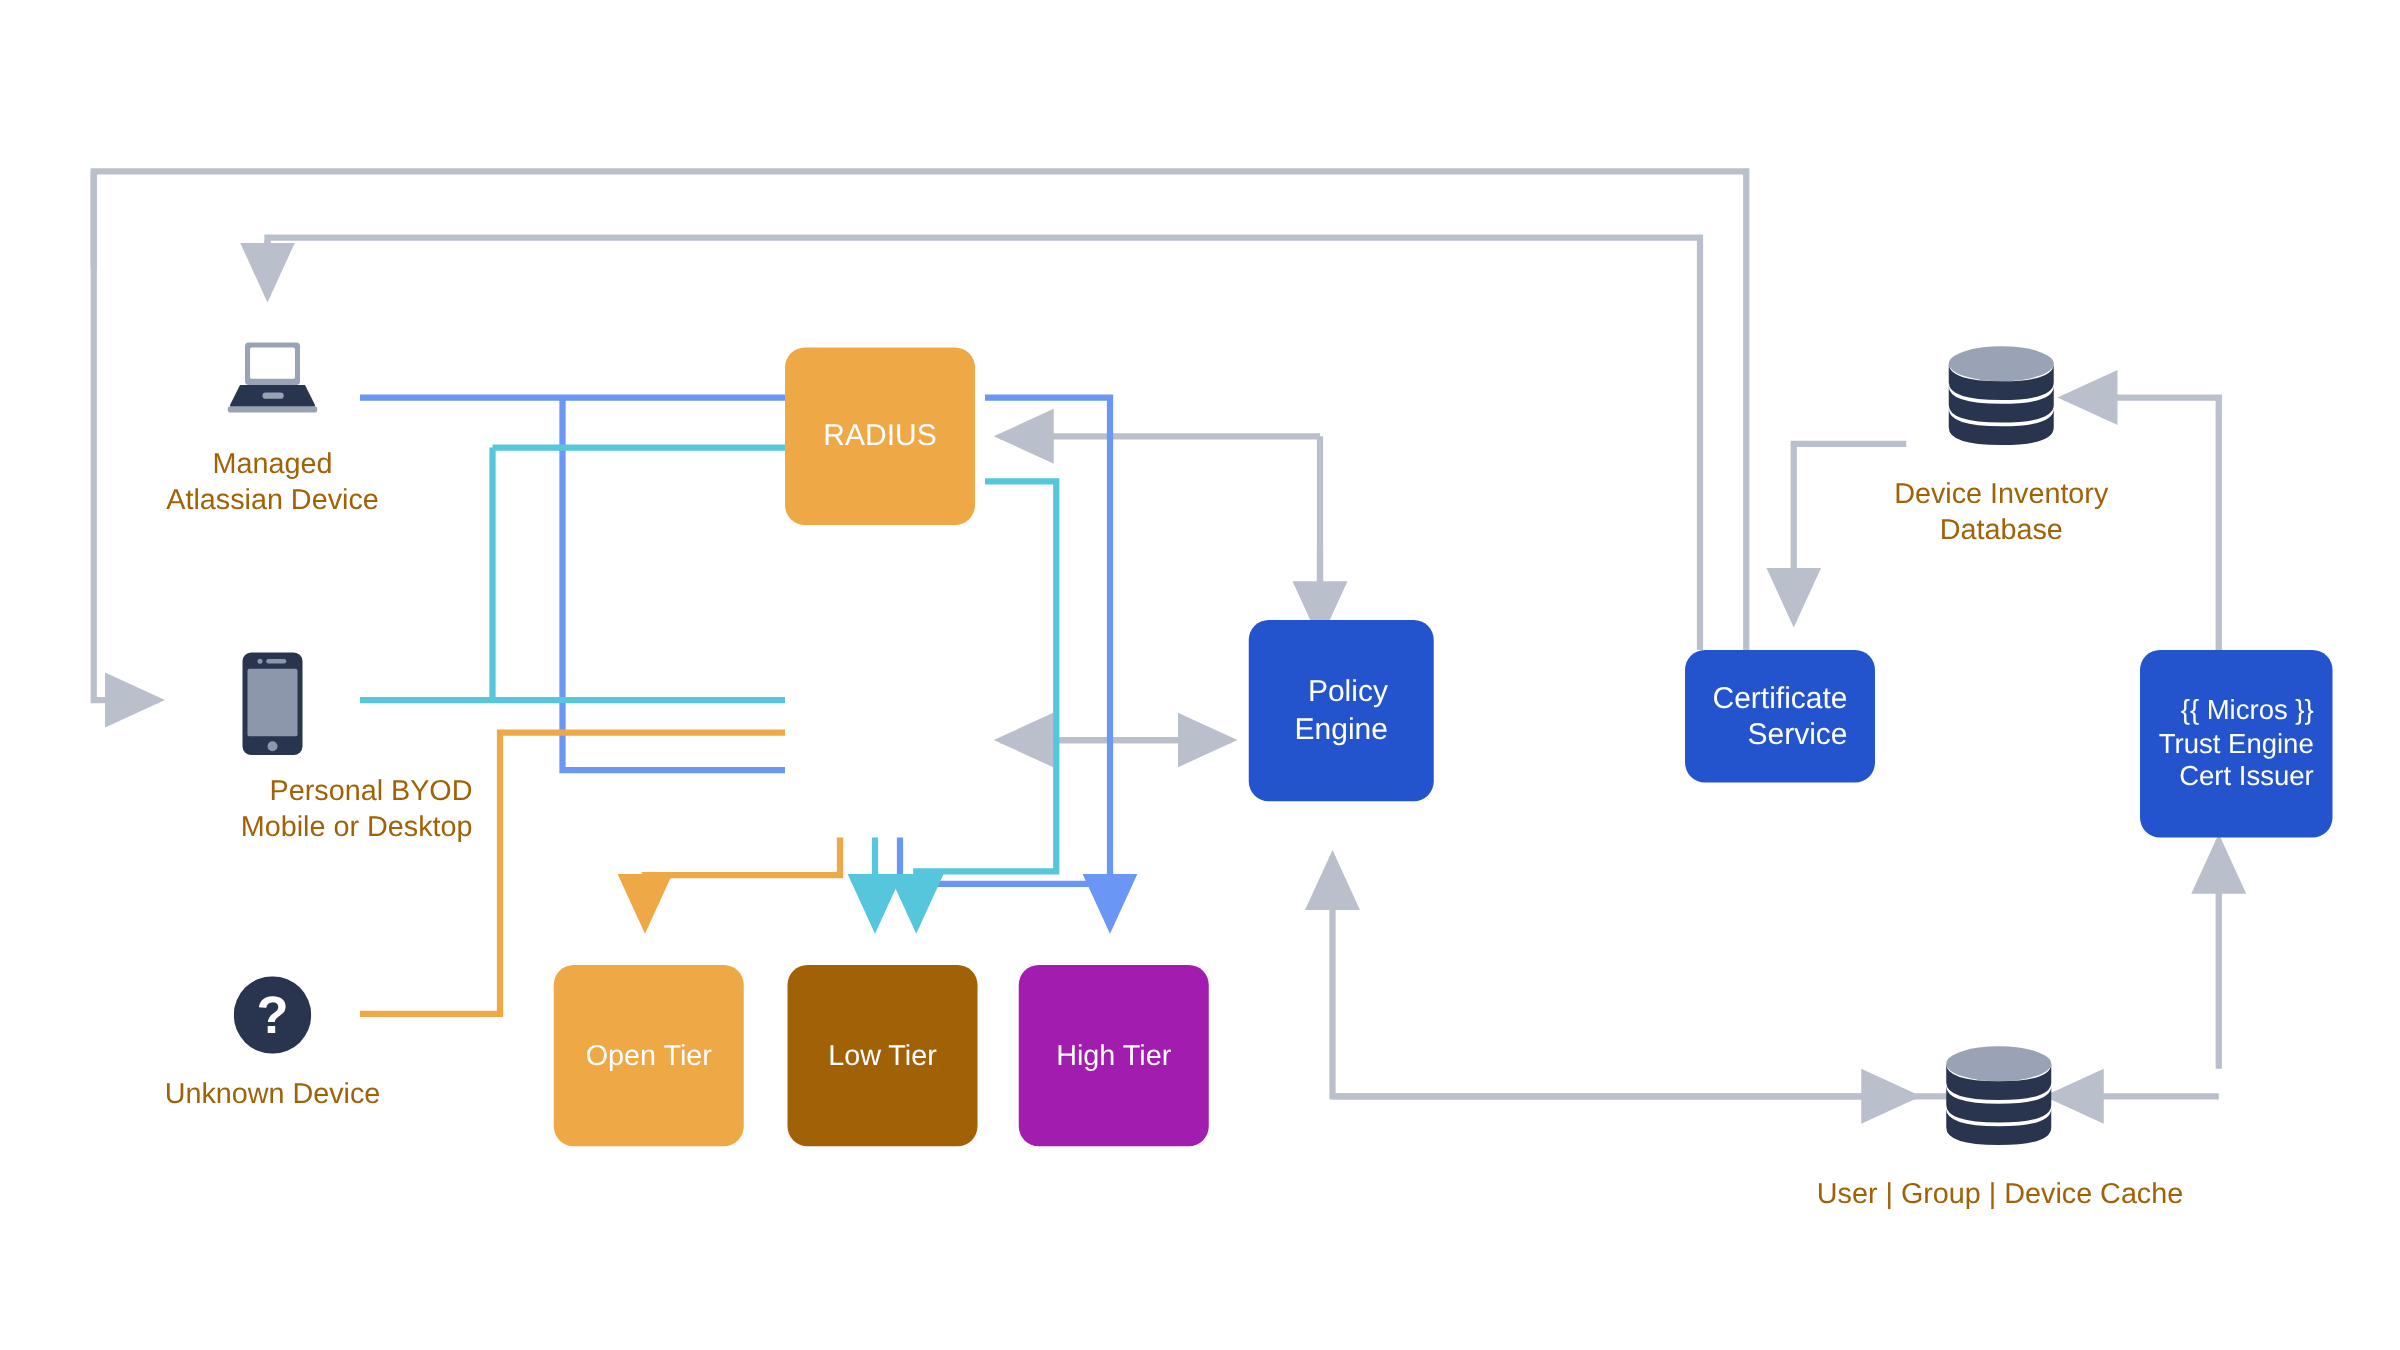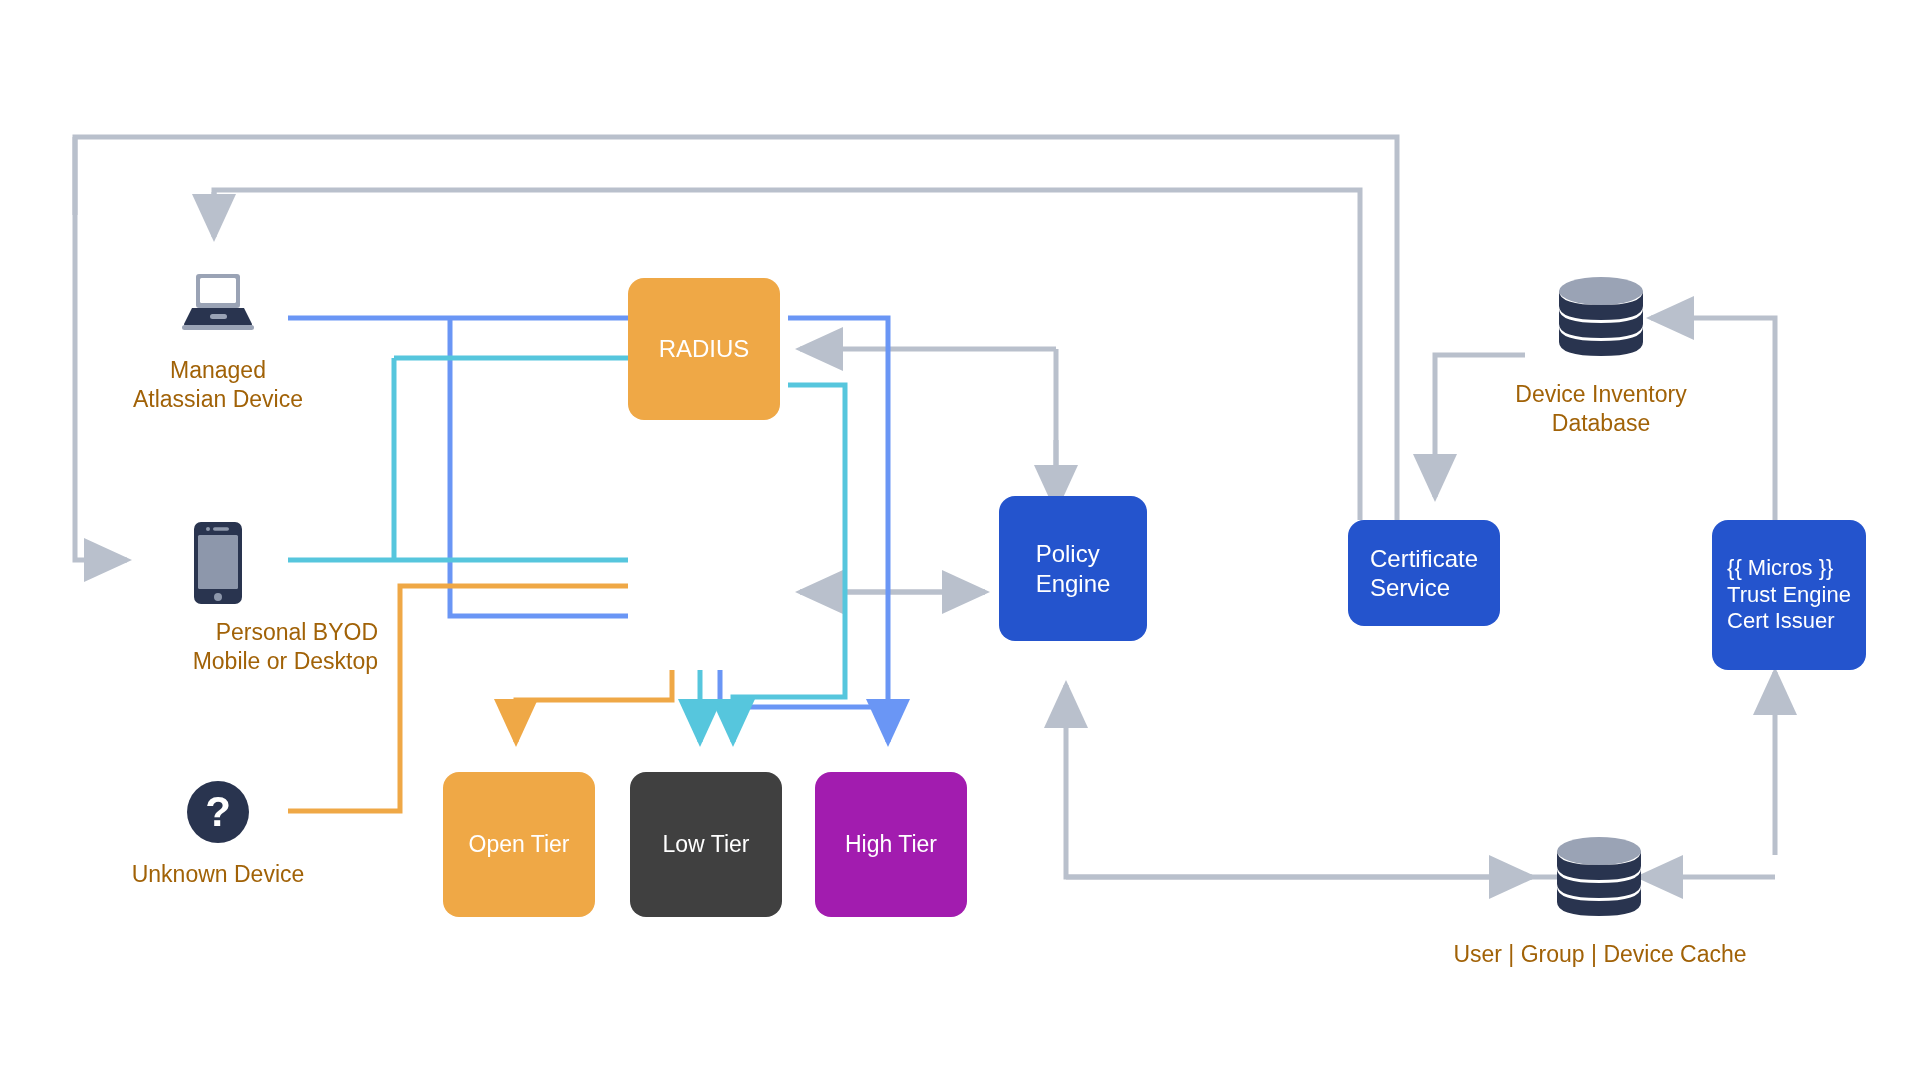--- a/index.html
+++ b/index.html
@@ -1,24 +1,24 @@
 <!DOCTYPE html>
 <html><head>
 <meta charset="utf-8">
 <style>
   html,body{margin:0;padding:0;background:#ffffff;}
   body{width:1920px;height:1080px;overflow:hidden;font-family:"Liberation Sans",sans-serif;}
   #stage{position:relative;width:1920px;height:1080px;background:#fff;}
   #wires{position:absolute;left:0;top:0;width:1920px;height:1080px;}
-  .node{position:absolute;display:flex;align-items:center;justify-content:center;text-align:left;
+  .node{position:absolute;display:flex;align-items:center;justify-content:center;text-align:right;
         color:#fff;border-radius:16px;line-height:1.22;}
   .node .lbl{white-space:pre-line;}
   .orange{background:#efa846;}
   .blue{background:#2454cd;}
-  .cyan{background:#404040;}
+  .cyan{background:#a16207;}
   .periwinkle{background:#a21caf;}
   .f22{font-size:22px;}
   .f23{font-size:23px;}
   .f24{font-size:24px;}
   .devlabel{position:absolute;text-align:center;color:#a16207;font-size:23px;line-height:1.28;
             white-space:pre-line;font-weight:400;}
   .icon{position:absolute;}
 </style>
 </head>
 <body>

